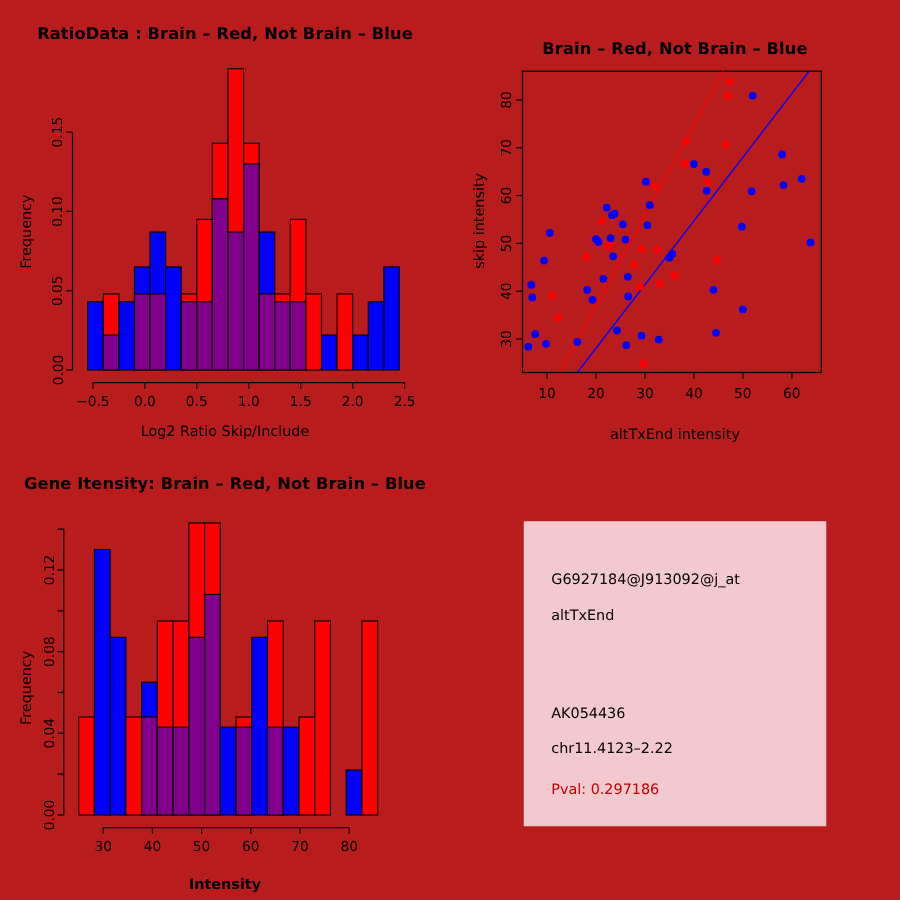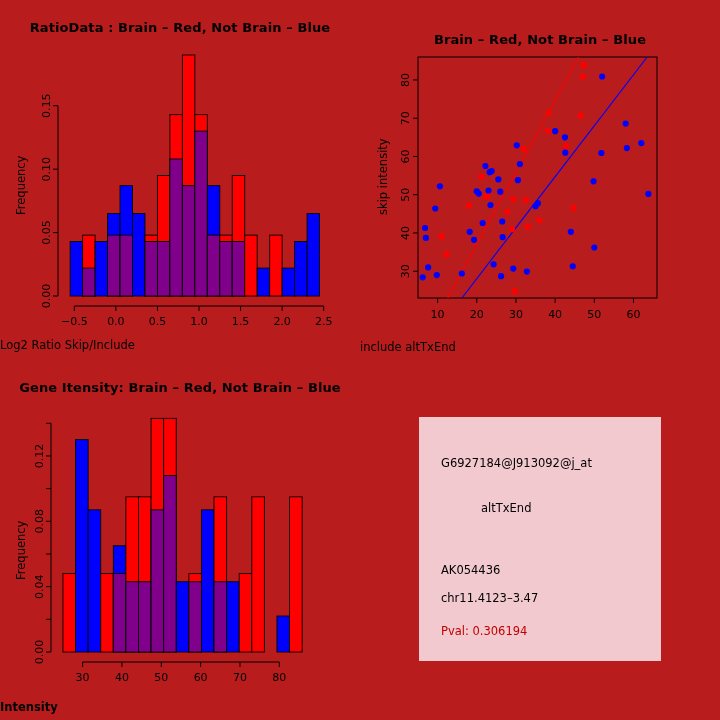--- a/index.html
+++ b/index.html
@@ -13,21 +13,21 @@
   #panel-bl{left:0;top:360px;}
   #panel-br{left:360px;top:360px;}
 
   .ptitle{position:absolute;width:100%;text-align:center;
           font-weight:bold;font-size:13px;letter-spacing:.1px;
           white-space:nowrap;}
   #panel-tl .ptitle{top:20px;}
   #panel-tr .ptitle{top:20px;margin-top:12px;}
   #panel-bl .ptitle{top:20px;text-align:center;}
 
-  .xlab{position:absolute;width:100%;text-align:left;font-size:11.5px;}
+  .xlab{position:absolute;width:100%;text-align:center;font-size:11.5px;}
   .ylab{position:absolute;font-size:11.5px;
         transform:rotate(-90deg);transform-origin:left top;white-space:nowrap;}
 
   .plotarea{position:absolute;}
   svg{display:block;overflow:visible;}
 
   
   #infobox{position:absolute;left:59px;top:57px;width:242px;height:244px;
            background:#f2c9cf;}
   #infobox .line{position:absolute;left:22px;font-size:11.5px;color:#000;
@@ -101,21 +101,21 @@
         <text x="157.4375" y="325" font-size="11" font-family="&quot;DejaVu Sans&quot;,&quot;Liberation Sans&quot;,sans-serif" fill="#000" text-anchor="middle">0.5</text>
         <text x="199" y="325" font-size="11" font-family="&quot;DejaVu Sans&quot;,&quot;Liberation Sans&quot;,sans-serif" fill="#000" text-anchor="middle">1.0</text>
         <text x="240.5625" y="325" font-size="11" font-family="&quot;DejaVu Sans&quot;,&quot;Liberation Sans&quot;,sans-serif" fill="#000" text-anchor="middle">1.5</text>
         <text x="282.125" y="325" font-size="11" font-family="&quot;DejaVu Sans&quot;,&quot;Liberation Sans&quot;,sans-serif" fill="#000" text-anchor="middle">2.0</text>
         <text x="323.6875" y="325" font-size="11" font-family="&quot;DejaVu Sans&quot;,&quot;Liberation Sans&quot;,sans-serif" fill="#000" text-anchor="middle">2.5</text>
       </svg>
   </div>
 
   <div class="panel" id="panel-tr">
     <div class="ptitle">Brain – Red, Not Brain – Blue</div>
-    <div class="xlab" style="top:340px;">include altTxEnd</div>
+    <div class="xlab" style="top:340px;">altTxEnd intensity</div>
     <div class="ylab" style="left:16px;top:215px;">skip intensity</div>
     <svg id="svg-scatter" class="plotarea" style="left:0;top:0;" width="360" height="360">
         <clipPath id="scClip">
           <rect x="58" y="57" width="239" height="241"></rect>
         </clipPath>
         <rect x="58" y="57" width="239" height="241" fill="none" stroke="#000" stroke-width="1"></rect>
         <g clip-path="url(#scClip)">
           <line x1="87.77704918032786" y1="298" x2="218.63934426229508" y2="57" stroke="#ff0000" stroke-width="1.1"></line>
           <line x1="101.88196721311476" y1="298" x2="287.20491803278685" y2="57" stroke="#0000ff" stroke-width="1.1"></line>
         </g>
@@ -275,20 +275,20 @@
         <text x="161.2950819672131" y="321" font-size="11" font-family="&quot;DejaVu Sans&quot;,&quot;Liberation Sans&quot;,sans-serif" fill="#000" text-anchor="middle">50</text>
         <text x="200.63934426229508" y="321" font-size="11" font-family="&quot;DejaVu Sans&quot;,&quot;Liberation Sans&quot;,sans-serif" fill="#000" text-anchor="middle">60</text>
         <text x="239.98360655737704" y="321" font-size="11" font-family="&quot;DejaVu Sans&quot;,&quot;Liberation Sans&quot;,sans-serif" fill="#000" text-anchor="middle">70</text>
         <text x="279.327868852459" y="321" font-size="11" font-family="&quot;DejaVu Sans&quot;,&quot;Liberation Sans&quot;,sans-serif" fill="#000" text-anchor="middle">80</text>
       </svg>
   </div>
 
   <div class="panel" id="panel-br">
     <div id="infobox">
       <div class="line" style="top:39px;">G6927184@J913092@j_at</div>
-      <div class="line" style="top:84px;margin-left:40px;">altTxEnd</div>
+      <div class="line" style="top:68px;">altTxEnd</div>
       <div class="line" style="top:146px;">AK054436</div>
-      <div class="line" style="top:174px;">chr11.4123–3.47</div>
-      <div class="line pval" style="top:207px;">Pval: 0.306194</div>
+      <div class="line" style="top:174px;">chr11.4123–2.22</div>
+      <div class="line pval" style="top:207px;">Pval: 0.297186</div>
     </div>
   </div>
 
 </div>
 
 </body></html>

